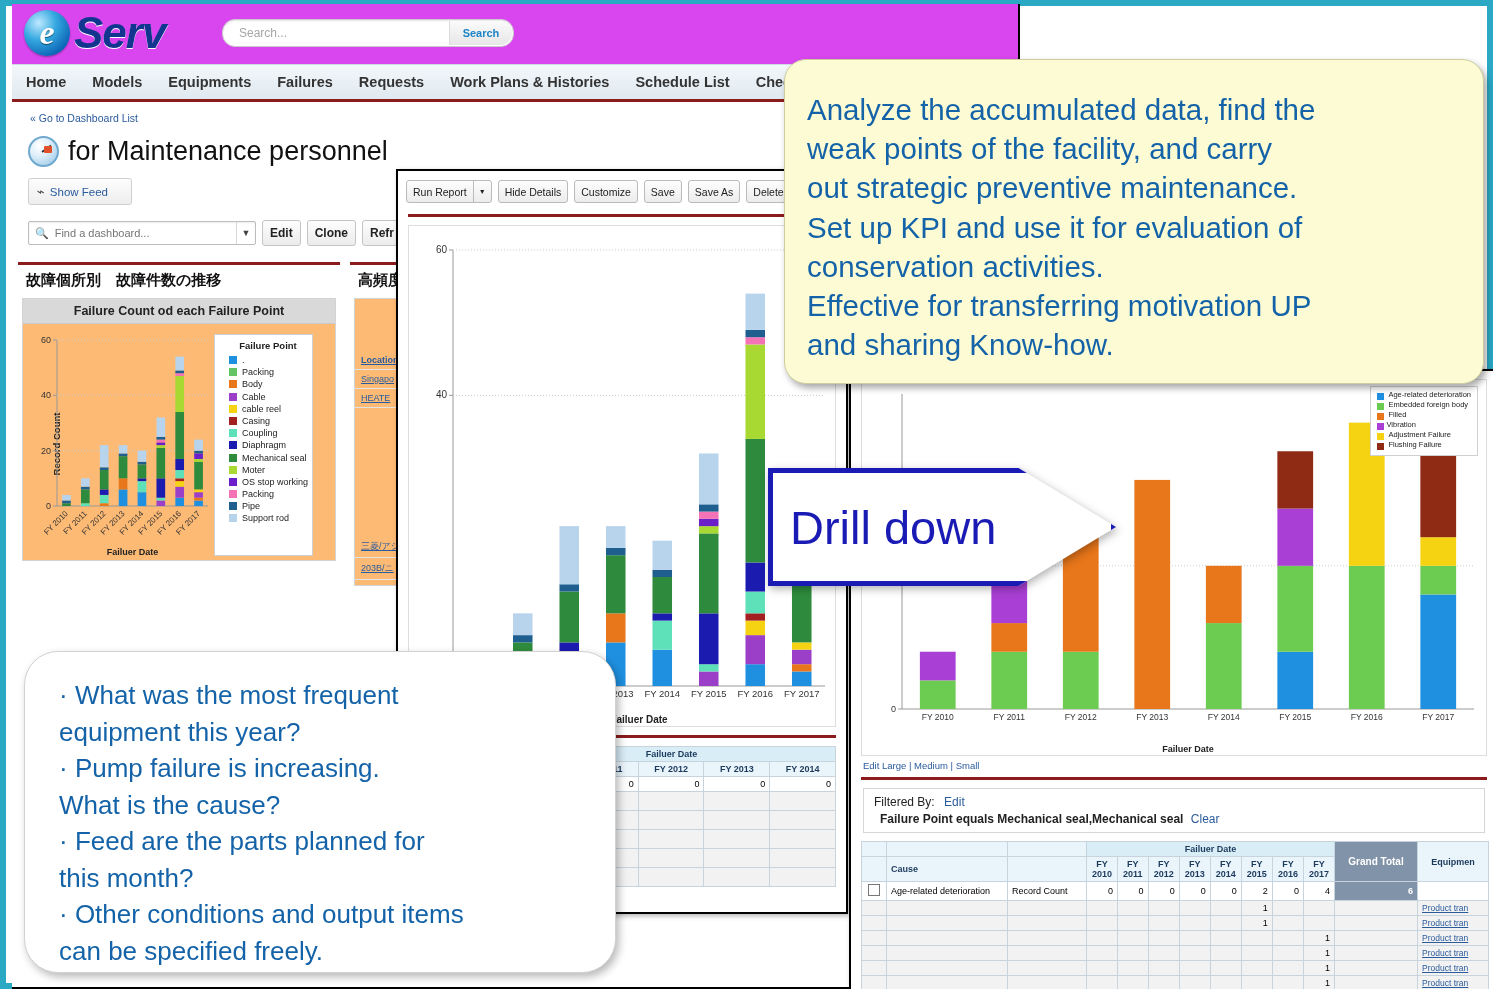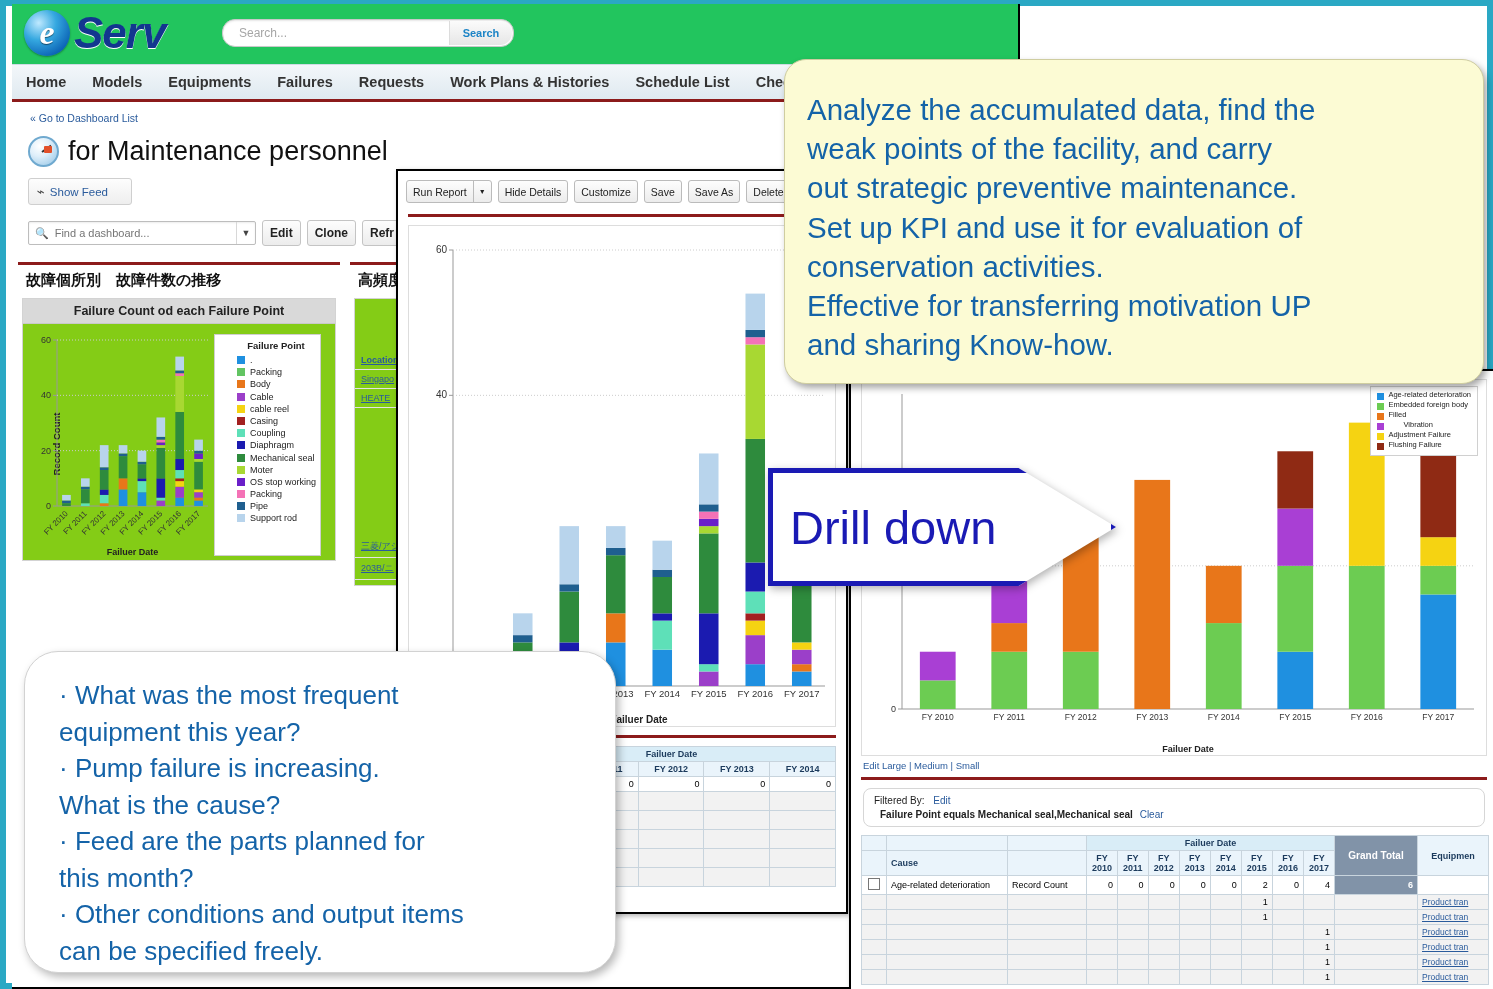--- a/index.html
+++ b/index.html
@@ -13,21 +13,21 @@
     position:absolute;inset:0;
     border:6px solid #2aa8c4;
     box-sizing:border-box;
     background:#ffffff;
   }
 
   
   .win{position:absolute;background:#fff;border:2px solid #000;box-sizing:border-box;}
   #win1{left:6px;top:-2px;width:1008px;height:985px;border-top:none;border-left:none;}
 
-  .eserv-header{height:60px;background:#22c55e;position:relative;}
+  .eserv-header{height:60px;background:#d946ef;position:relative;}
   .logo{position:absolute;left:12px;top:2px;height:54px;display:flex;align-items:center;}
   .logo .eball{
     width:46px;height:46px;border-radius:50%;
     background:radial-gradient(circle at 32% 28%,#bfe9ff 0%,#35a8e0 38%,#0b63b5 78%,#063d73 100%);
     position:relative;box-shadow:0 1px 2px rgba(0,0,0,.35);
   }
   .logo .eball::after{
     content:"e";position:absolute;inset:0;display:flex;align-items:center;justify-content:center;
     color:#fff;font-style:italic;font-weight:bold;font-size:34px;line-height:1;
     font-family:"Liberation Serif",serif;text-shadow:0 1px 1px rgba(0,0,0,.5);
@@ -101,32 +101,32 @@
   }
   .sbtn{
     height:24px;padding:0 7px;background:linear-gradient(#fdfdfd,#ececec);
     border:1px solid #c4c4c4;border-radius:3px;font-size:12px;font-weight:bold;color:#222;
     display:flex;align-items:center;cursor:pointer;
   }
 
   .panel-row{display:flex;margin-top:16px;padding:0 6px;gap:10px;}
   .panel{flex:1;border-top:3px solid #8c1b1b;}
   .panel-h{font-size:15px;font-weight:bold;color:#111;padding:6px 0 8px 8px;}
-  .panel-body{border:1px solid #d3d3d3;background:#84cc16;margin:0 4px;}
+  .panel-body{border:1px solid #d3d3d3;background:#fdba74;margin:0 4px;}
 
   
   .chart1-title{
     background:#d9d9d9;text-align:center;font-size:12.5px;font-weight:bold;color:#222;
     padding:5px 0;border-bottom:1px solid #c9c9c9;
   }
   .chart1-wrap{display:flex;padding:6px 4px 2px 4px;}
   .c1-plot{position:relative;width:185px;height:228px;}
   .c1-legend{
-    border:1px solid #cfcfcf;background:#fff;margin:4px 2px 2px 2px;padding:5px 5px 4px 22px;
-    width:107px;box-sizing:border-box;
+    border:1px solid #cfcfcf;background:#fff;margin:4px 2px 2px 2px;padding:5px 5px 4px 14px;
+    width:99px;box-sizing:border-box;
   }
   .c1-legend .lg-t{font-size:9.5px;font-weight:bold;color:#222;text-align:center;margin-bottom:4px;}
   .lg-row{display:flex;align-items:center;gap:5px;margin-bottom:2.2px;}
   .lg-sw{width:8px;height:8px;flex:none;}
   .lg-lb{font-size:9px;color:#222;white-space:nowrap;}
   .ylab{
     position:absolute;left:-2px;top:50%;transform:translateY(-50%) rotate(-90deg);
     transform-origin:center;font-size:9.5px;font-weight:bold;color:#222;white-space:nowrap;
   }
 
@@ -149,22 +149,22 @@
   .rep-chart{border:1px solid #ddd;margin:8px 10px;height:500px;position:relative;background:#fff;}
 
   
   #win3{left:843px;top:363px;width:648px;height:624px;box-shadow:2px 2px 5px rgba(0,0,0,.3);
         border-right:none;border-bottom:none;}
   .dd-chart{border:1px solid #ddd;margin:8px 10px 0 10px;height:375px;position:relative;background:#fff;}
   .dd-links{font-size:9.5px;color:#2a5b9c;padding:4px 0 0 12px;}
   .dd-links span{cursor:pointer;}
   .dd-rule{border-top:3px solid #8c1b1b;margin:6px 10px 0 10px;}
   .filter-box{
-    border:1px solid #d6d6d6;border-radius:8px;margin:8px 12px;padding:6px 10px;
-    font-size:10px;color:#222;background:#fff;
+    border:1px solid #d6d6d6;border-radius:0;margin:8px 12px;padding:6px 10px;
+    font-size:12px;color:#222;background:#fff;
   }
   .filter-box .lnk{color:#2a5b9c;cursor:pointer;}
   .ptable{width:calc(100% - 18px);margin-left:10px;border-collapse:collapse;font-size:9px;}
   .ptable td,.ptable th{border:1px solid #c8d4dd;padding:2px 4px;background:#fff;}
   .ptable .hgrp{background:#d9edf7;font-weight:bold;text-align:center;color:#1b3a5c;}
   .ptable .hcell{background:#eaf4fb;font-weight:bold;text-align:center;color:#1b3a5c;}
   .ptable .gt{background:#8193a8;color:#fff;font-weight:bold;text-align:center;font-size:10px;}
   .ptable .gtv{background:#8193a8;color:#fff;font-weight:bold;text-align:right;}
   .ptable .num{text-align:right;}
   .ptable .blank td{background:#f2f2f2;height:14px;}
@@ -623,21 +623,21 @@
             <span style="font-size:7.5px;line-height:1.15;color:#222">Age-related deterioration</span>
           </div>
           <div style="display: flex; align-items: flex-start; gap: 4px; margin-bottom: 1px; max-width: 94px;">
             <span style="width:7px;height:7px;flex:none;margin-top:2px;background:#6ccc52"></span>
             <span style="font-size:7.5px;line-height:1.15;color:#222">Embedded foreign body</span>
           </div>
           <div style="display: flex; align-items: flex-start; gap: 4px; margin-bottom: 1px; max-width: 94px;">
             <span style="width:7px;height:7px;flex:none;margin-top:2px;background:#e8761a"></span>
             <span style="font-size:7.5px;line-height:1.15;color:#222">Filled</span>
           </div>
-          <div style="display: flex; align-items: flex-start; gap: 19px; margin-bottom: 1px; max-width: 94px;">
+          <div style="display: flex; align-items: flex-start; gap: 2px; margin-bottom: 1px; max-width: 94px;">
             <span style="width:7px;height:7px;flex:none;margin-top:2px;background:#a93fd4"></span>
             <span style="font-size:7.5px;line-height:1.15;color:#222">Vibration</span>
           </div>
           <div style="display: flex; align-items: flex-start; gap: 4px; margin-bottom: 1px; max-width: 94px;">
             <span style="width:7px;height:7px;flex:none;margin-top:2px;background:#f5d312"></span>
             <span style="font-size:7.5px;line-height:1.15;color:#222">Adjustment Failure</span>
           </div>
           <div style="display: flex; align-items: flex-start; gap: 4px; margin-bottom: 1px; max-width: 94px;">
             <span style="width:7px;height:7px;flex:none;margin-top:2px;background:#8f2a14"></span>
             <span style="font-size:7.5px;line-height:1.15;color:#222">Flushing Failure</span>

